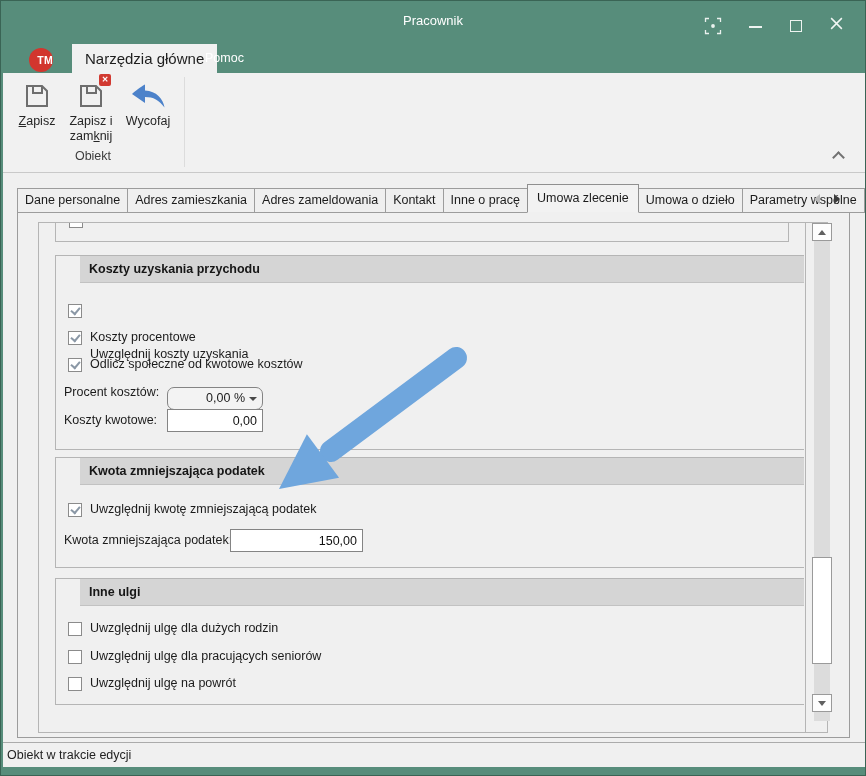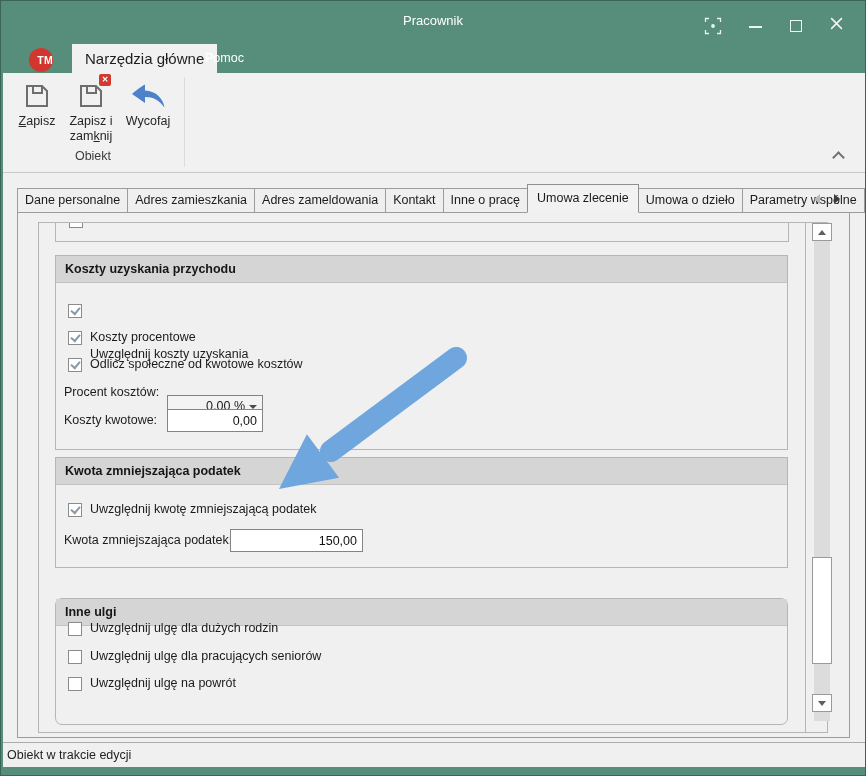--- a/index.html
+++ b/index.html
@@ -72,21 +72,21 @@
   .sbtn { position:absolute; left:0; width:20px; height:18px; background:#fdfdfd;
           border:1px solid #9a9a9a; display:flex; align-items:center; justify-content:center; }
   .sbtn.up { top:0; } .sbtn.down { top:471px; }
   .tri-up { width:0; height:0; border-left:4px solid transparent; border-right:4px solid transparent;
             border-bottom:5px solid #5f5f5f; }
   .tri-down { width:0; height:0; border-left:4px solid transparent; border-right:4px solid transparent;
             border-top:5px solid #5f5f5f; }
   .sthumb { position:absolute; left:0; top:334px; width:20px; height:107px;
             background:#ffffff; border:1px solid #9a9a9a; }
   
-  .group { position:absolute; border:1px solid #b5b5b5; width:733px; }
+  .group { position:absolute; border:1px solid #b5b5b5; width:812px;padding-left:24px; }
   .ghead { height:27px; background:var(--header_gray,#d5d5d5); border-bottom:1px solid #c2c2c2;
            line-height:27px; padding-left:9px; font-weight:bold; font-size:12.5px; color:#161616;
            white-space:nowrap; overflow:hidden; }
   .cbx { position:absolute; width:14px; height:14px; background:#fff; border:1px solid #8b8b8b; }
   .cbx.checked::after { content:""; position:absolute; left:2px; top:2px; width:7px; height:4px;
            border-left:2px solid #8b98a6; border-bottom:2px solid #8b98a6; transform:rotate(-50deg); }
   .txt { position:absolute; line-height:15px; font-size:12.5px; color:#1b1b1b; white-space:nowrap; }
   .combo { position:absolute; width:96px; height:23px; border:1px solid #848484; background:#f3f3f3; }
   .combo .val { position:absolute; right:17px; top:3px; font-size:12.5px; }
   .combo .carrow { position:absolute; right:5px; top:9px; width:0; height:0;
@@ -192,36 +192,36 @@
       <div class="group" style="left:16px;top:32px;height:195px;">
         <div class="ghead">Koszty uzyskania przychodu</div>
       </div>
       <span class="cbx checked" style="left:29px;top:81px;"></span>
       <span class="txt" style="left:51px;top:80px;margin-top:44px;">Uwzględnij koszty uzyskania</span>
       <span class="cbx checked" style="left:29px;top:108px;"></span>
       <span class="txt" style="left:51px;top:107px;">Koszty procentowe</span>
       <span class="cbx checked" style="left:29px;top:135px;"></span>
       <span class="txt" style="left:51px;top:134px;">Odlicz społeczne od kwotowe kosztów</span>
       <span class="txt" style="left:25px;top:162px;">Procent kosztów:</span>
-      <div class="combo" style="left:128px;top:172px;">
+      <div class="combo" style="left:128px;top:164px;border-radius:7px;">
         <span class="val">0,00 %</span>
         <span class="carrow"></span>
       </div>
       <span class="txt" style="left:25px;top:190px;">Koszty kwotowe:</span>
       <input class="tinput" style="left: 128px; top: 186px; width: 96px;" readonly="" value="0,00">
 
       <div class="group" style="left:16px;top:234px;height:111px;">
         <div class="ghead">Kwota zmniejszająca podatek</div>
       </div>
       <span class="cbx checked" style="left:29px;top:280px;"></span>
       <span class="txt" style="left:51px;top:279px;">Uwzględnij kwotę zmniejszającą podatek</span>
       <span class="txt" style="left:25px;top:310px;">Kwota zmniejszająca podatek:</span>
       <input class="tinput" style="left: 191px; top: 306px; width: 133px;" readonly="" value="150,00">
 
-      <div class="group" style="left:16px;top:375px;height:127px;border-radius:7px;">
+      <div class="group" style="left:16px;top:355px;height:127px;">
         <div class="ghead">Inne ulgi</div>
       </div>
       <span class="cbx" style="left:29px;top:399px;"></span>
       <span class="txt" style="left:51px;top:398px;">Uwzględnij ulgę dla dużych rodzin</span>
       <span class="cbx" style="left:29px;top:427px;"></span>
       <span class="txt" style="left:51px;top:426px;">Uwzględnij ulgę dla pracujących seniorów</span>
       <span class="cbx" style="left:29px;top:454px;"></span>
       <span class="txt" style="left:51px;top:453px;">Uwzględnij ulgę na powrót</span>
     </div>
 

